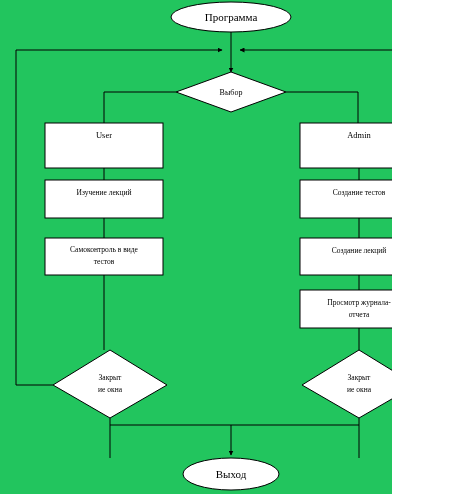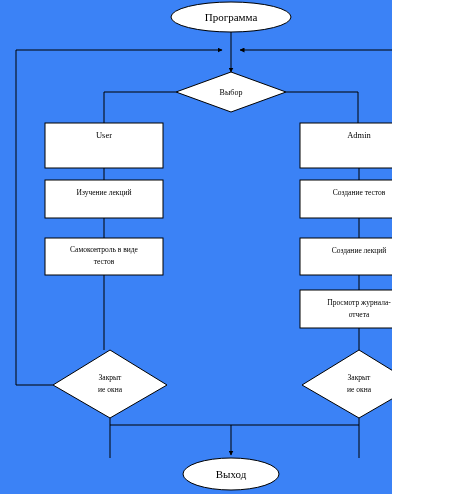--- a/index.html
+++ b/index.html
@@ -7,21 +7,21 @@
     padding: 0;
     background: #ffffff;
   }
   body {
     font-family: "Liberation Serif", "DejaVu Serif", serif;
   }
   #diagram-root {
     position: relative;
     width: 392px;
     height: 494px;
-    background: #3b82f6;
+    background: #22c55e;
     overflow: hidden;
   }
   svg#flowchart {
     display: block;
     width: 456px;
     height: 494px;
   }
   .shape-outline {
     fill: #ffffff;
     stroke: #000000;

